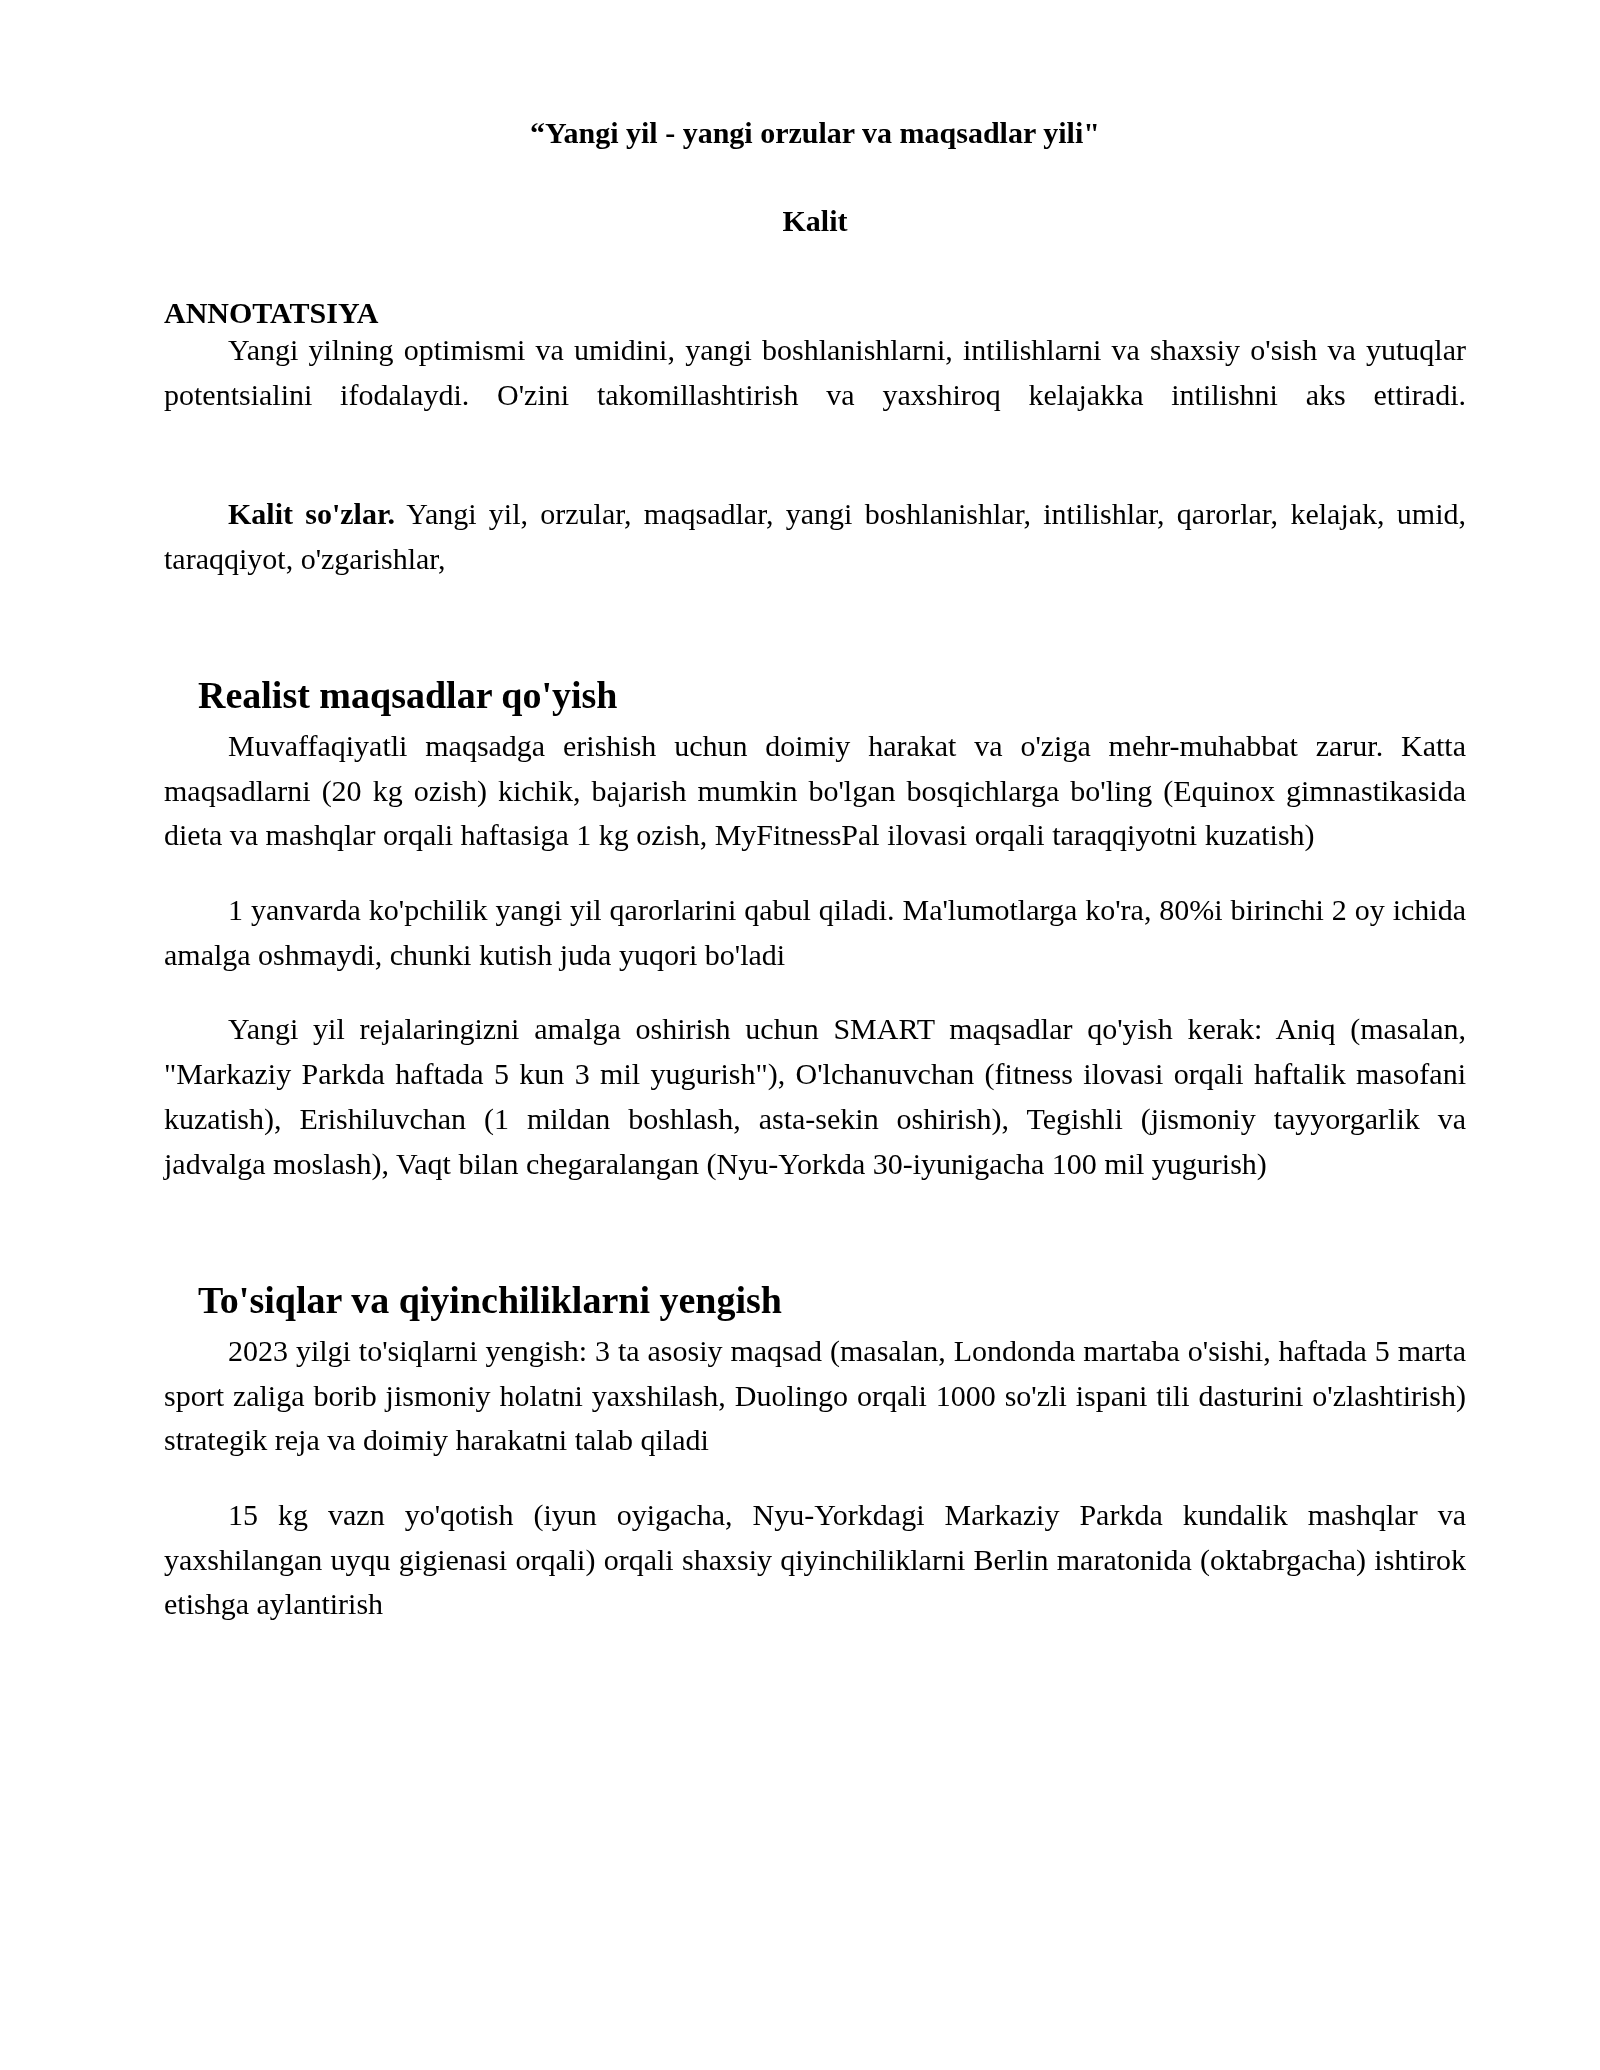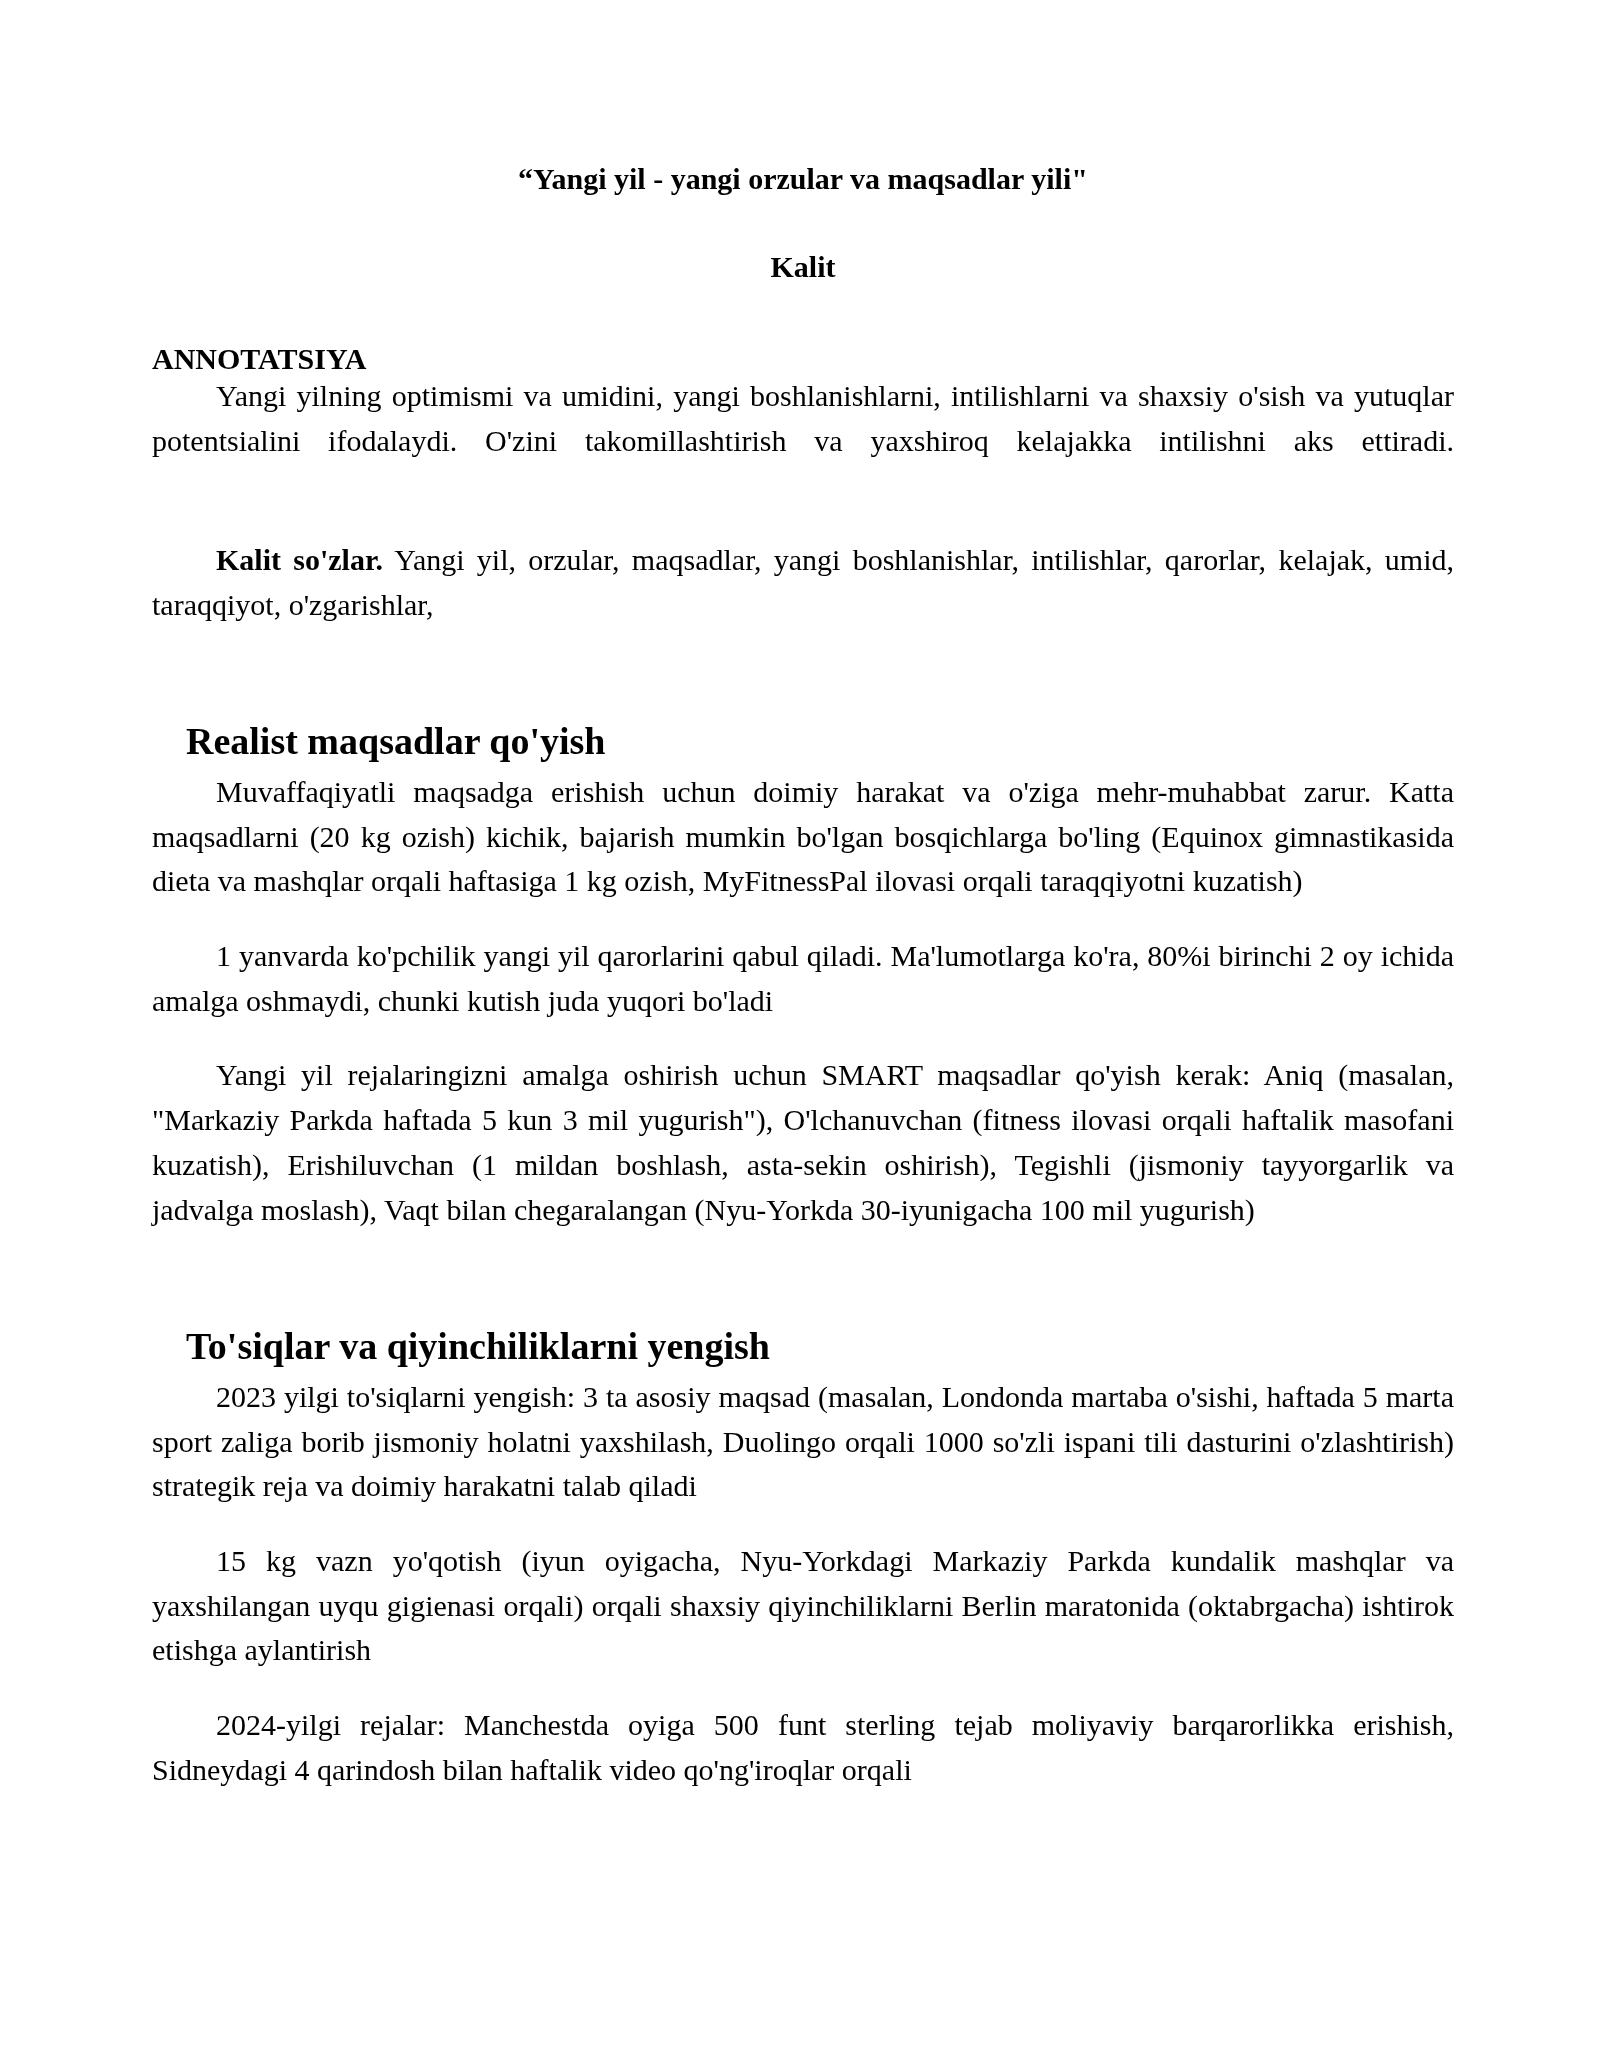--- a/index.html
+++ b/index.html
@@ -14,24 +14,23 @@
   .page {
     position: relative;
     width: 1600px;
     height: 2070px;
     background: #ffffff;
     overflow: hidden;
     box-sizing: border-box;
   }
   .content {
     position: absolute;
-    left: 152px;
+    left: 164px;
     top: 0;
     width: 1302px;          
-    margin-top: 46px;
   }
   .doc-title {
     text-align: center;
     font-weight: bold;
     font-size: 30px;
     line-height: 1.0;
     margin: 0;
     padding-top: 118px;
   }
   .doc-author {
@@ -118,16 +117,15 @@
     <p class="body gap">Yangi yil rejalaringizni amalga oshirish uchun SMART maqsadlar qo'yish kerak: Aniq (masalan, "Markaziy Parkda haftada 5 kun 3 mil yugurish"), O'lchanuvchan (fitness ilovasi orqali haftalik masofani kuzatish), Erishiluvchan (1 mildan boshlash, asta-sekin oshirish), Tegishli (jismoniy tayyorgarlik va jadvalga moslash), Vaqt bilan chegaralangan (Nyu-Yorkda 30-iyunigacha 100 mil yugurish)</p>
 
     <div class="spacer-block"></div>
 
     <h2 class="sub-heading">To'siqlar va qiyinchiliklarni yengish</h2>
 
     <p class="body tight">2023 yilgi to'siqlarni yengish:  3 ta asosiy maqsad (masalan, Londonda martaba o'sishi, haftada 5 marta sport zaliga borib jismoniy holatni yaxshilash, Duolingo orqali 1000 so'zli ispani tili dasturini o'zlashtirish) strategik reja va doimiy harakatni talab qiladi</p>
 
     <p class="body gap">15 kg vazn yo'qotish (iyun oyigacha, Nyu-Yorkdagi Markaziy Parkda kundalik mashqlar va yaxshilangan uyqu gigienasi orqali) orqali shaxsiy qiyinchiliklarni Berlin maratonida (oktabrgacha) ishtirok etishga aylantirish</p>
 
-    <p class="body gap">2024-yilgi rejalar: Manchestda oyiga 500 funt sterling tejab moliyaviy barqarorlikka erishish, Sidneydagi 4 qarindosh bilan haftalik video qo'ng'iroqlar orqali</p>
 
   </div>
 </div>
 
 </body></html>

